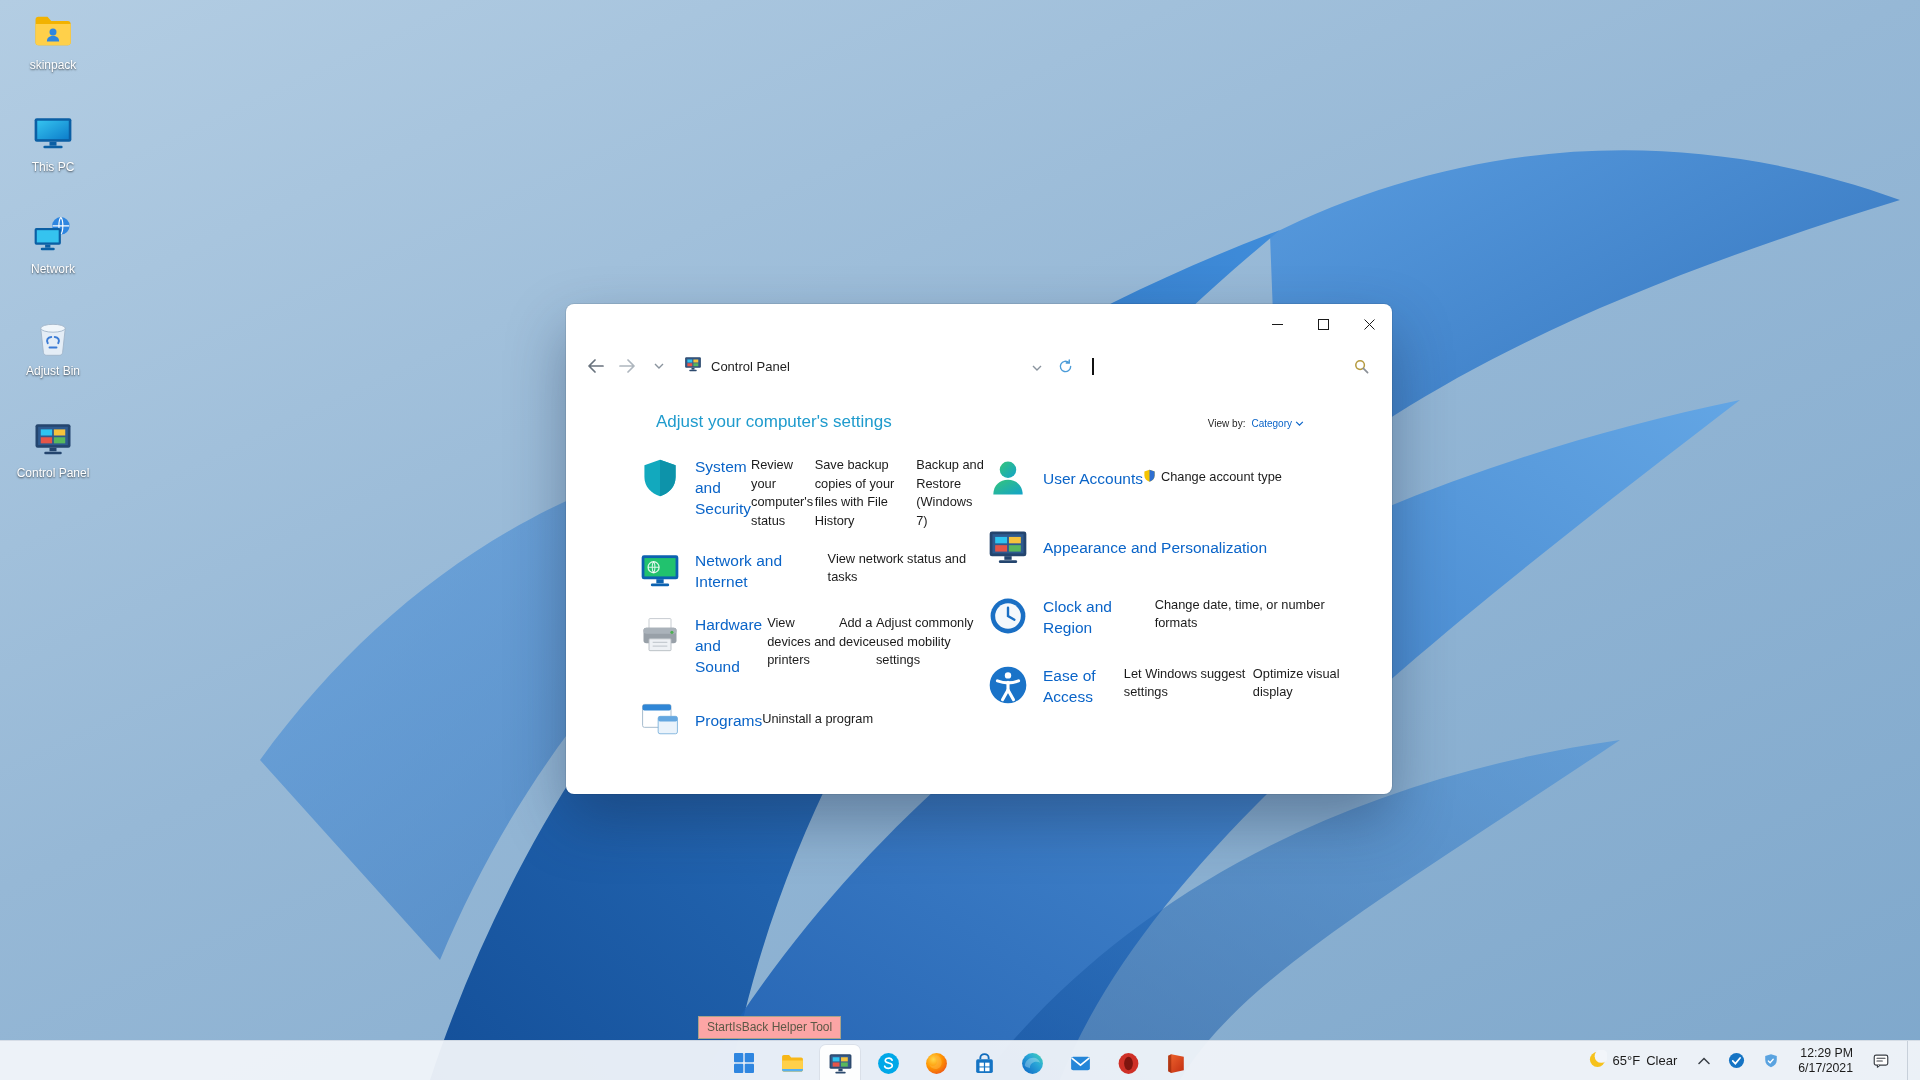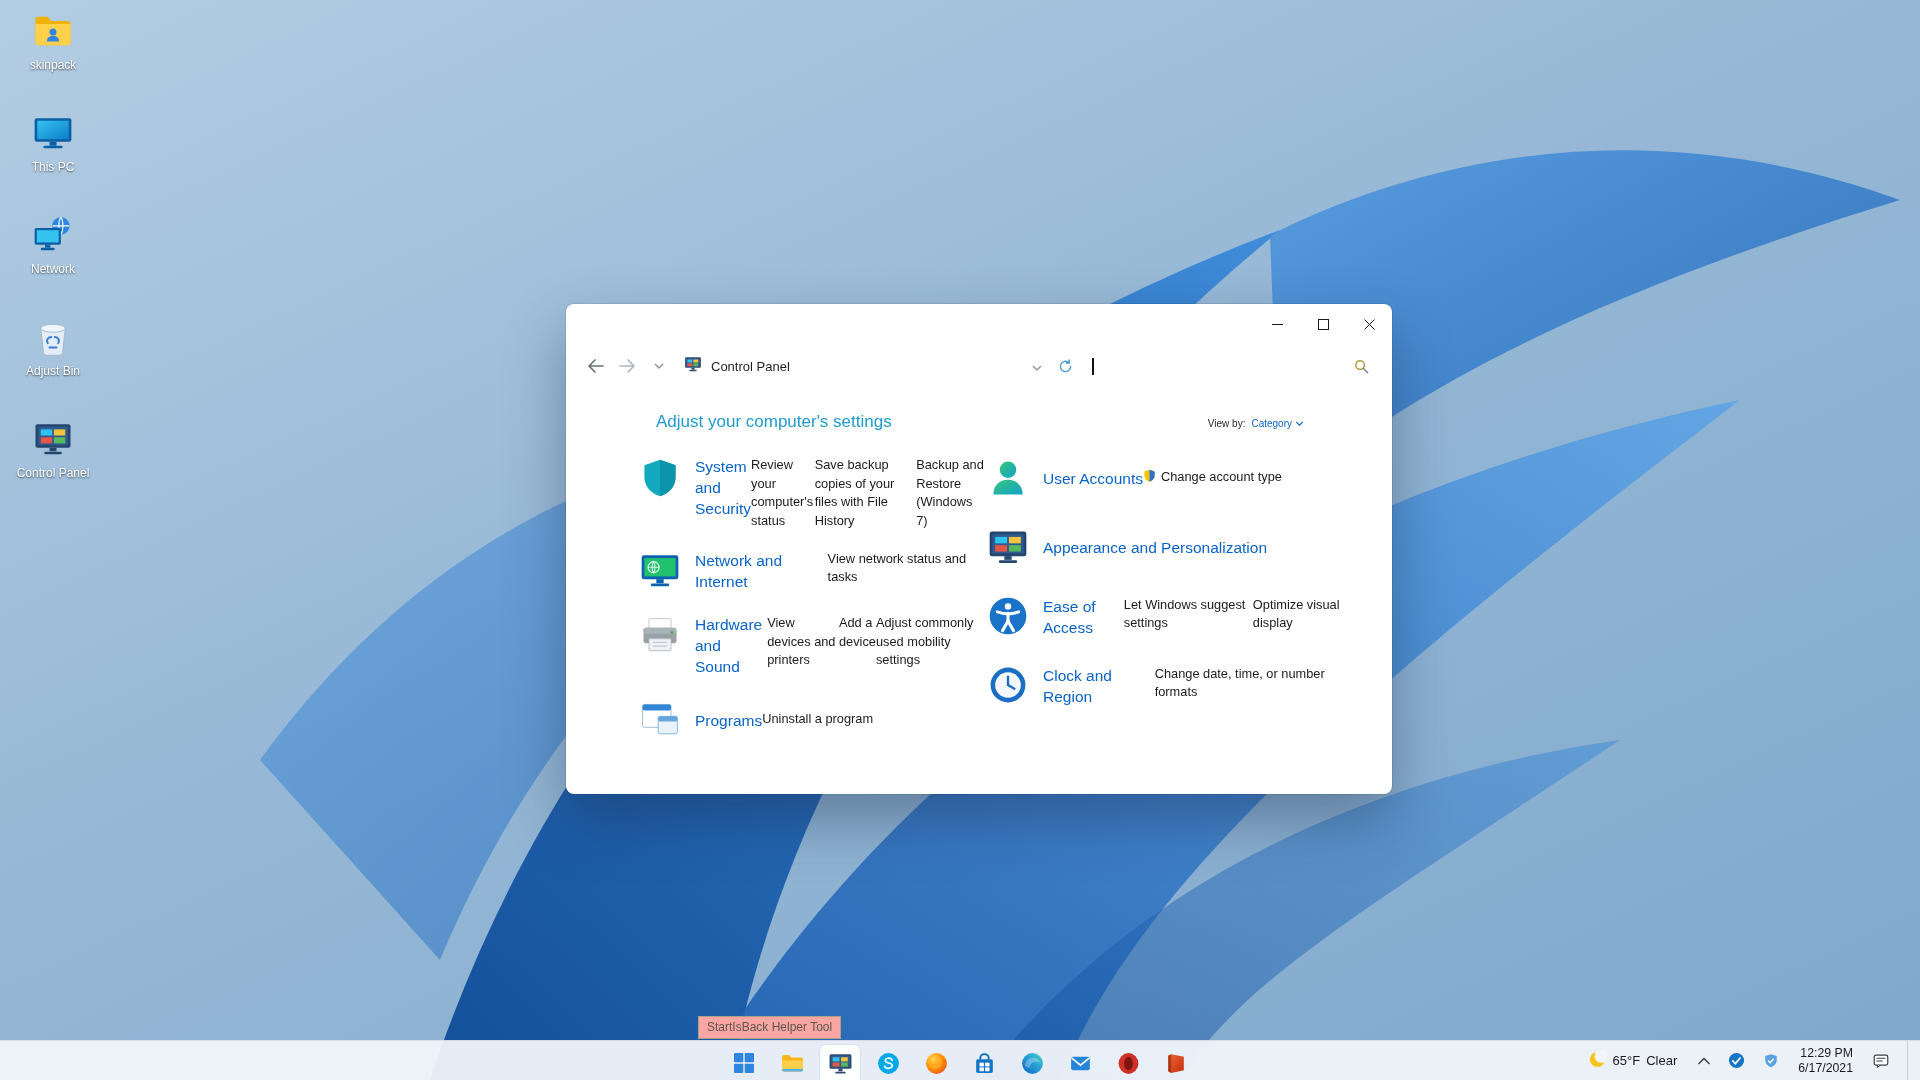--- a/index.html
+++ b/index.html
@@ -373,45 +373,45 @@
           </svg>
         </span>
         <div class="ctext">
           <span class="ctitle">Appearance and Personalization</span>
         </div>
       </div>
 
       <div class="cat center">
         <span class="cicon">
           <svg width="44" height="44" viewBox="0 0 48 48">
+            <circle cx="24" cy="24" r="19" fill="#1a6fc4"></circle>
+            <circle cx="24" cy="24" r="14" fill="#f4f8fc"></circle>
+            <path d="M24 15v9l7 4" stroke="#1a6fc4" stroke-width="2.6" fill="none" stroke-linecap="round"></path>
+          </svg>
+        </span>
+        <div class="ctext">
+          <span class="ctitle">Clock and Region</span>
+          <span class="clink">Change date, time, or number formats</span>
+        </div>
+      </div>
+
+      <div class="cat center">
+        <span class="cicon">
+          <svg width="44" height="44" viewBox="0 0 48 48">
             <circle cx="24" cy="24" r="20" fill="#1a73c8"></circle>
             <circle cx="24" cy="13.5" r="3.5" fill="#fff"></circle>
             <path d="M12.5 19.5c7.5 2.8 15.5 2.8 23 0" stroke="#fff" stroke-width="3.4" fill="none" stroke-linecap="round"></path>
             <path d="M24 21v8.5" stroke="#fff" stroke-width="3.4" stroke-linecap="round"></path>
             <path d="M24 29.5l-6 10.5 M24 29.5l6 10.5" stroke="#fff" stroke-width="3.4" fill="none" stroke-linecap="round"></path>
           </svg>
         </span>
         <div class="ctext">
           <span class="ctitle">Ease of Access</span>
           <span class="clink">Let Windows suggest settings</span>
           <span class="clink">Optimize visual display</span>
-        </div>
-      </div>
-
-      <div class="cat center">
-        <span class="cicon">
-          <svg width="44" height="44" viewBox="0 0 48 48">
-            <circle cx="24" cy="24" r="19" fill="#1a6fc4"></circle>
-            <circle cx="24" cy="24" r="14" fill="#f4f8fc"></circle>
-            <path d="M24 15v9l7 4" stroke="#1a6fc4" stroke-width="2.6" fill="none" stroke-linecap="round"></path>
-          </svg>
-        </span>
-        <div class="ctext">
-          <span class="ctitle">Clock and Region</span>
-          <span class="clink">Change date, time, or number formats</span>
         </div>
       </div>
 
     </div>
   </div>
 </div>
 
 <div class="tooltip">
   <span>StartIsBack Helper Tool</span>
 </div>

